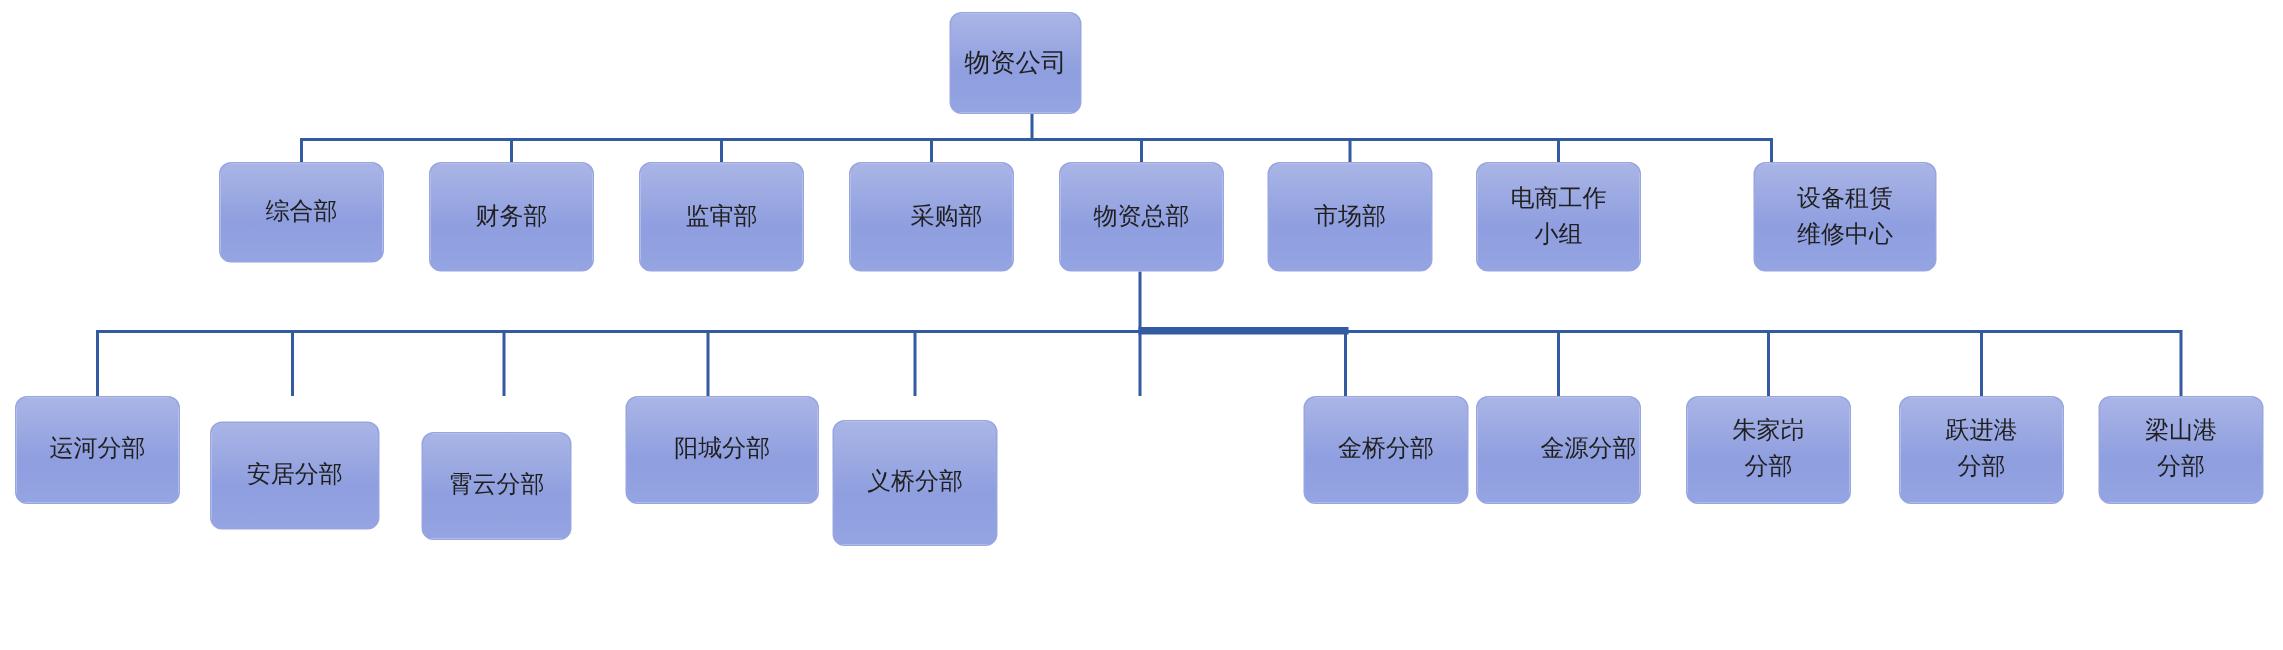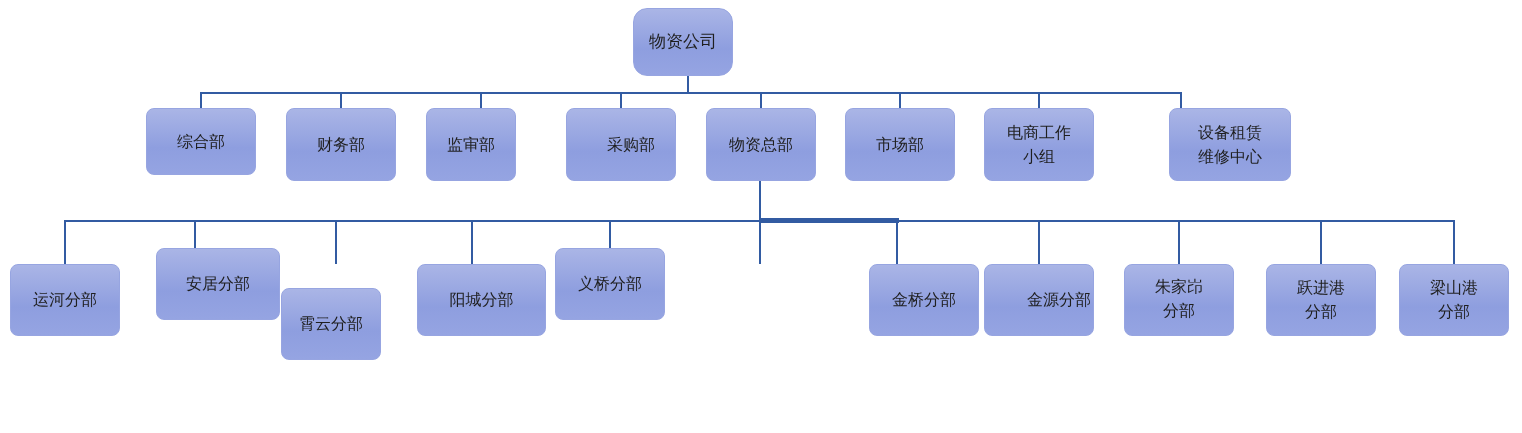--- a/index.html
+++ b/index.html
@@ -53,36 +53,36 @@
     <div class="line" style="left: 194px; top: 222px; width: 2px; height: 42px;"></div>
     <div class="line" style="left: 335px; top: 222px; width: 2px; height: 42px;"></div>
     <div class="line" style="left: 471px; top: 222px; width: 2px; height: 42px;"></div>
     <div class="line" style="left: 609px; top: 222px; width: 2px; height: 42px;"></div>
     <div class="line" style="left: 759px; top: 222px; width: 2px; height: 42px;"></div>
     <div class="line" style="left: 896px; top: 222px; width: 2px; height: 42px;"></div>
     <div class="line" style="left: 1038px; top: 222px; width: 2px; height: 42px;"></div>
     <div class="line" style="left: 1178px; top: 222px; width: 2px; height: 42px;"></div>
     <div class="line" style="left: 1320px; top: 222px; width: 2px; height: 42px;"></div>
     <div class="line" style="left: 1453px; top: 222px; width: 2px; height: 42px;"></div>
-    <div class="node root" style="left: 633px; top: 8px; width: 100px; height: 68px; border-radius: 14px;">物资公司</div>
+    <div class="node root" style="left: 633px; top: 8px; width: 88px; height: 68px;">物资公司</div>
     <div class="node" style="left: 146px; top: 108px; width: 110px; height: 67px;">综合部</div>
     <div class="node" style="left: 286px; top: 108px; width: 110px; height: 73px;">财务部</div>
-    <div class="node" style="left: 426px; top: 108px; width: 90px; height: 73px;">监审部</div>
+    <div class="node" style="left: 426px; top: 108px; width: 110px; height: 73px;">监审部</div>
     <div class="node" style="left: 566px; top: 108px; width: 110px; height: 73px; padding-left: 20px;">采购部</div>
     <div class="node" style="left: 706px; top: 108px; width: 110px; height: 73px;">物资总部</div>
     <div class="node" style="left: 984px; top: 108px; width: 110px; height: 73px;">电商工作
 小组</div>
     <div class="node" style="left: 845px; top: 108px; width: 110px; height: 73px;">市场部</div>
     <div class="node" style="left: 1126px; top: 108px; width: 122px; height: 73px; margin-left: 43px;">设备租赁
 维修中心</div>
     <div class="node" style="left: 10px; top: 264px; width: 110px; height: 72px;">运河分部</div>
-    <div class="node" style="left: 140px; top: 248px; width: 124px; height: 72px; margin-left: 16px;">安居分部</div>
+    <div class="node" style="left: 140px; top: 281px; width: 113px; height: 72px;">安居分部</div>
     <div class="node" style="left: 281px; top: 264px; width: 100px; height: 72px; margin-top: 24px;">霄云分部</div>
     <div class="node" style="left: 417px; top: 264px; width: 129px; height: 72px;">阳城分部</div>
-    <div class="node" style="left: 555px; top: 248px; width: 110px; height: 72px;">义桥分部</div>
+    <div class="node" style="left: 555px; top: 280px; width: 110px; height: 84px;">义桥分部</div>
     <div class="node" style="left: 842px; top: 264px; width: 110px; height: 72px; margin-left: 27px;">金桥分部</div>
     <div class="node" style="left: 984px; top: 264px; width: 110px; height: 72px; padding-left: 40px;">金源分部</div>
     <div class="node" style="left: 1124px; top: 264px; width: 110px; height: 72px; font-family: Liberation Mono, monospace;">朱家岇
 分部</div>
     <div class="node" style="left: 1266px; top: 264px; width: 110px; height: 72px;">跃进港
 分部</div>
     <div class="node" style="left: 1399px; top: 264px; width: 110px; height: 72px;">梁山港
 分部</div>
   </div>
 

